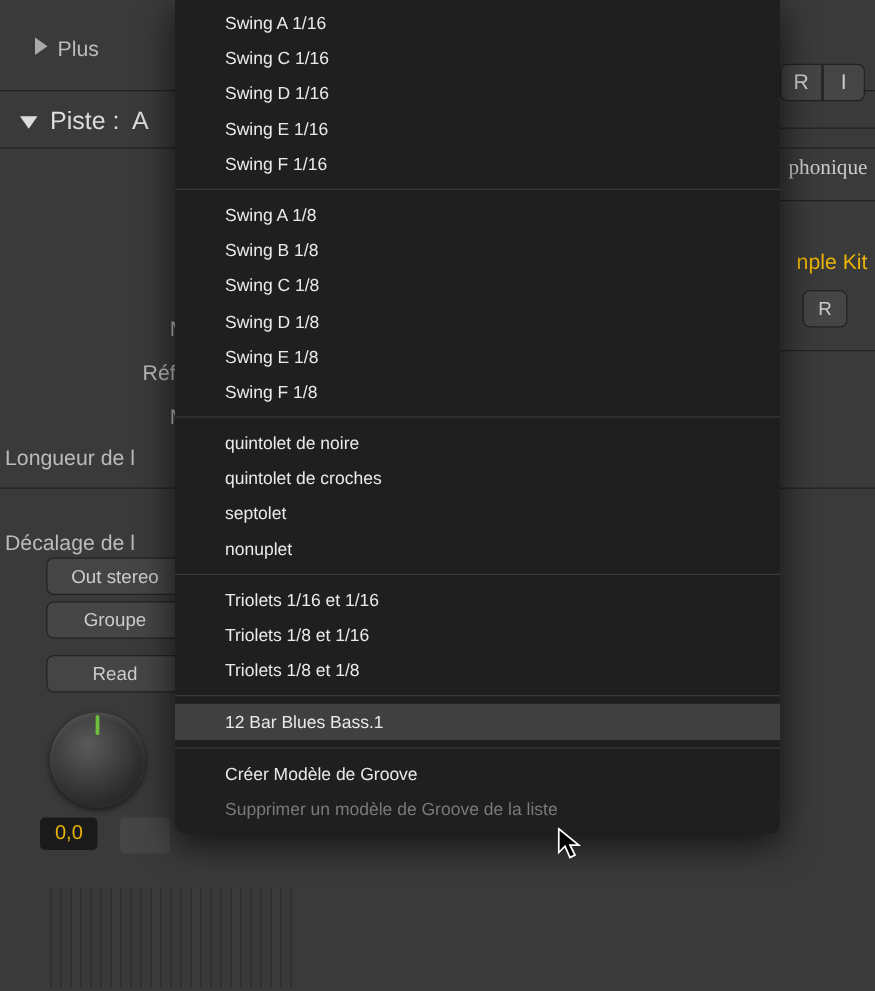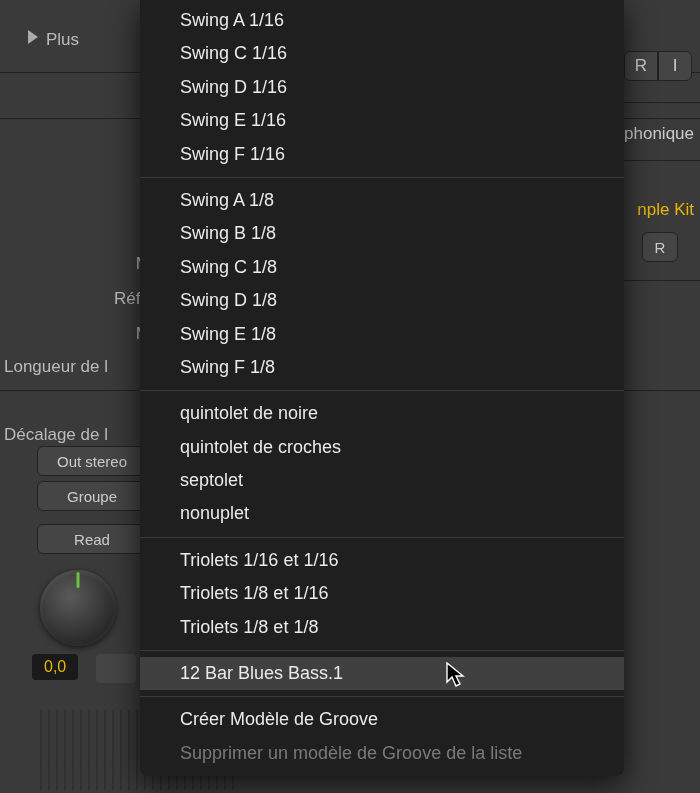--- a/index.html
+++ b/index.html
@@ -101,21 +101,21 @@
       height: 30px;
       width: 34px;
       display: flex;
       align-items: center;
       justify-content: center;
       color: #ccc;
     }
     .right-btn-group .seg:first-child { border-radius: 6px 0 0 6px; }
     .right-btn-group .seg:last-child { border-radius: 0 6px 6px 0; }
 
-    .right-text-1 { position: absolute; top: 124px; right: 6px; color: #ccc; }
+    .right-text-1 { position: absolute; top: 124px; right: 6px; color: #ccc; font-family: Liberation Serif, serif; }
     .right-text-2 { position: absolute; top: 200px; right: 6px; color: #eab308; }
     .right-r-btn { position: absolute; top: 232px; right: 22px; width: 36px; }
 
     .knob {
       position: absolute;
       top: 570px;
       left: 40px;
       width: 76px;
       height: 76px;
       border-radius: 50%;
@@ -150,21 +150,21 @@
       left: 140px;
       width: 484px;
       background: #1f1f1f;
       border-radius: 0 0 8px 8px;
       box-shadow: 0 8px 30px rgba(0,0,0,0.7);
       padding-top: 4px;
       padding-bottom: 6px;
     }
     .menu-item {
       color: #eaeaea;
-      font-size: 18px;
+      font-size: 14px;
       padding: 5px 20px 5px 40px;
       line-height: 1.3;
     }
     .menu-item.disabled {
       color: #7a7a7a;
     }
     .menu-item.highlighted {
       background: #404040;
     }
     .menu-divider {
@@ -191,20 +191,25 @@
 
 <div class="background">
 
   <div class="plus-row">
     <span class="triangle-right"></span>
     <span>Plus</span>
   </div>
 
   <div class="divider-h" style="top:72px"></div>
 
+  <div class="piste-row">
+    <span class="triangle-down"></span>
+    <span>Piste :</span>
+    <span>A</span>
+  </div>
 
   <div class="divider-h" style="top:118px"></div>
 
   <div class="left-labels left-label-m1" style="position:absolute">M</div>
   <div class="left-labels left-label-refo" style="position:absolute">Réfo</div>
   <div class="left-labels left-label-m2" style="position:absolute">M</div>
   <div class="left-labels left-label-long" style="position:absolute">Longueur de l</div>
 
   <div class="divider-h" style="top:390px"></div>
 

